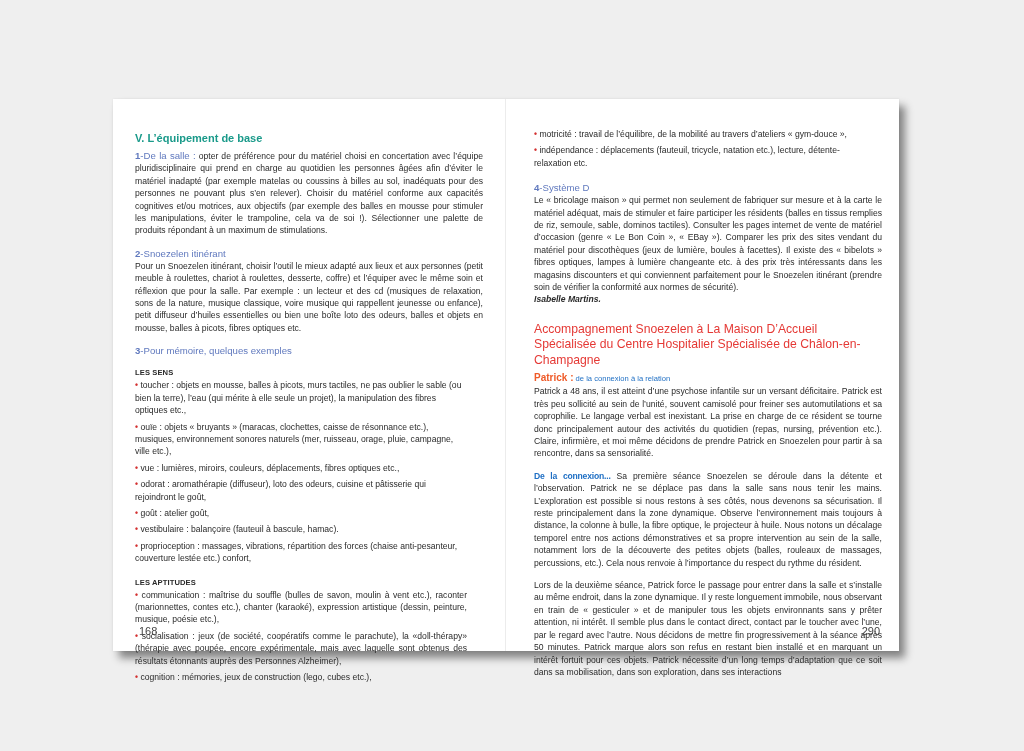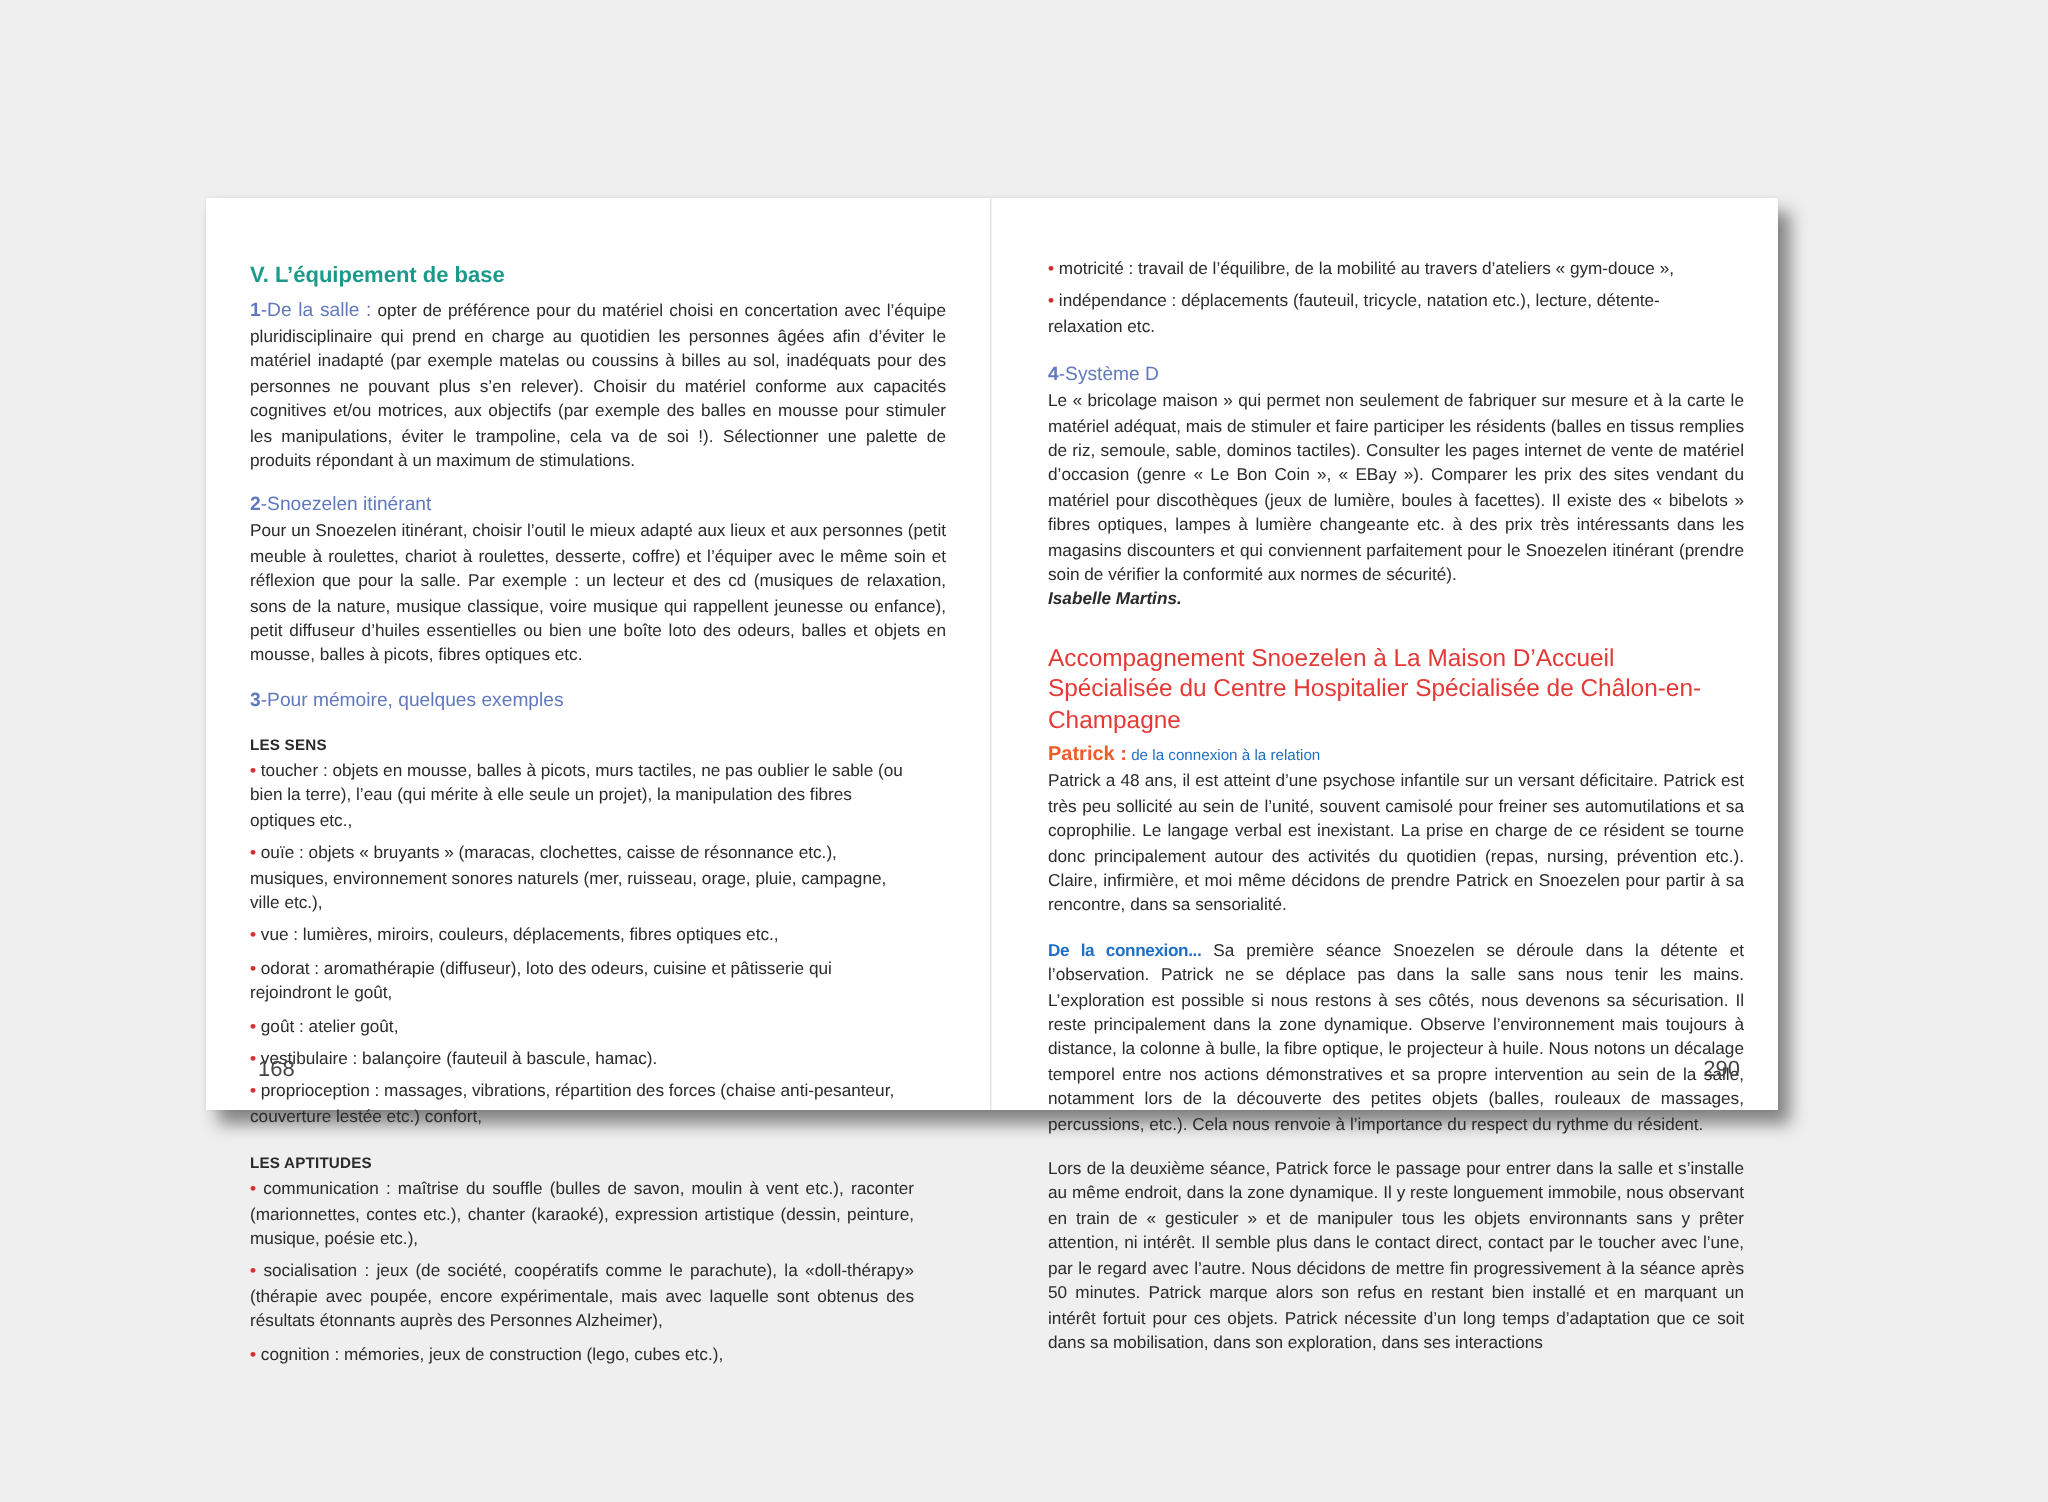--- a/index.html
+++ b/index.html
@@ -5,22 +5,22 @@
     html, body { margin: 0; padding: 0; }
     body {
       width: 1024px; height: 751px;
       background: #efefef;
       position: relative;
       overflow: hidden;
       font-family: "Liberation Sans", sans-serif;
     }
     .spread {
       position: absolute;
-      left: 103px; top: 99px;
-      width: 786px; height: 456px;
+      left: 113px; top: 99px;
+      width: 786px; height: 552px;
       background: #ffffff;
       box-shadow: 6px 7px 8px rgba(0,0,0,0.45), 0 0 2px rgba(0,0,0,0.08);
     }
     .spine {
       position: absolute;
       left: 392px; top: 0; bottom: 0; width: 1px;
       background: linear-gradient(to right, #e3e3e3, #f5f5f5);
     }
     .page {
       position: absolute;

